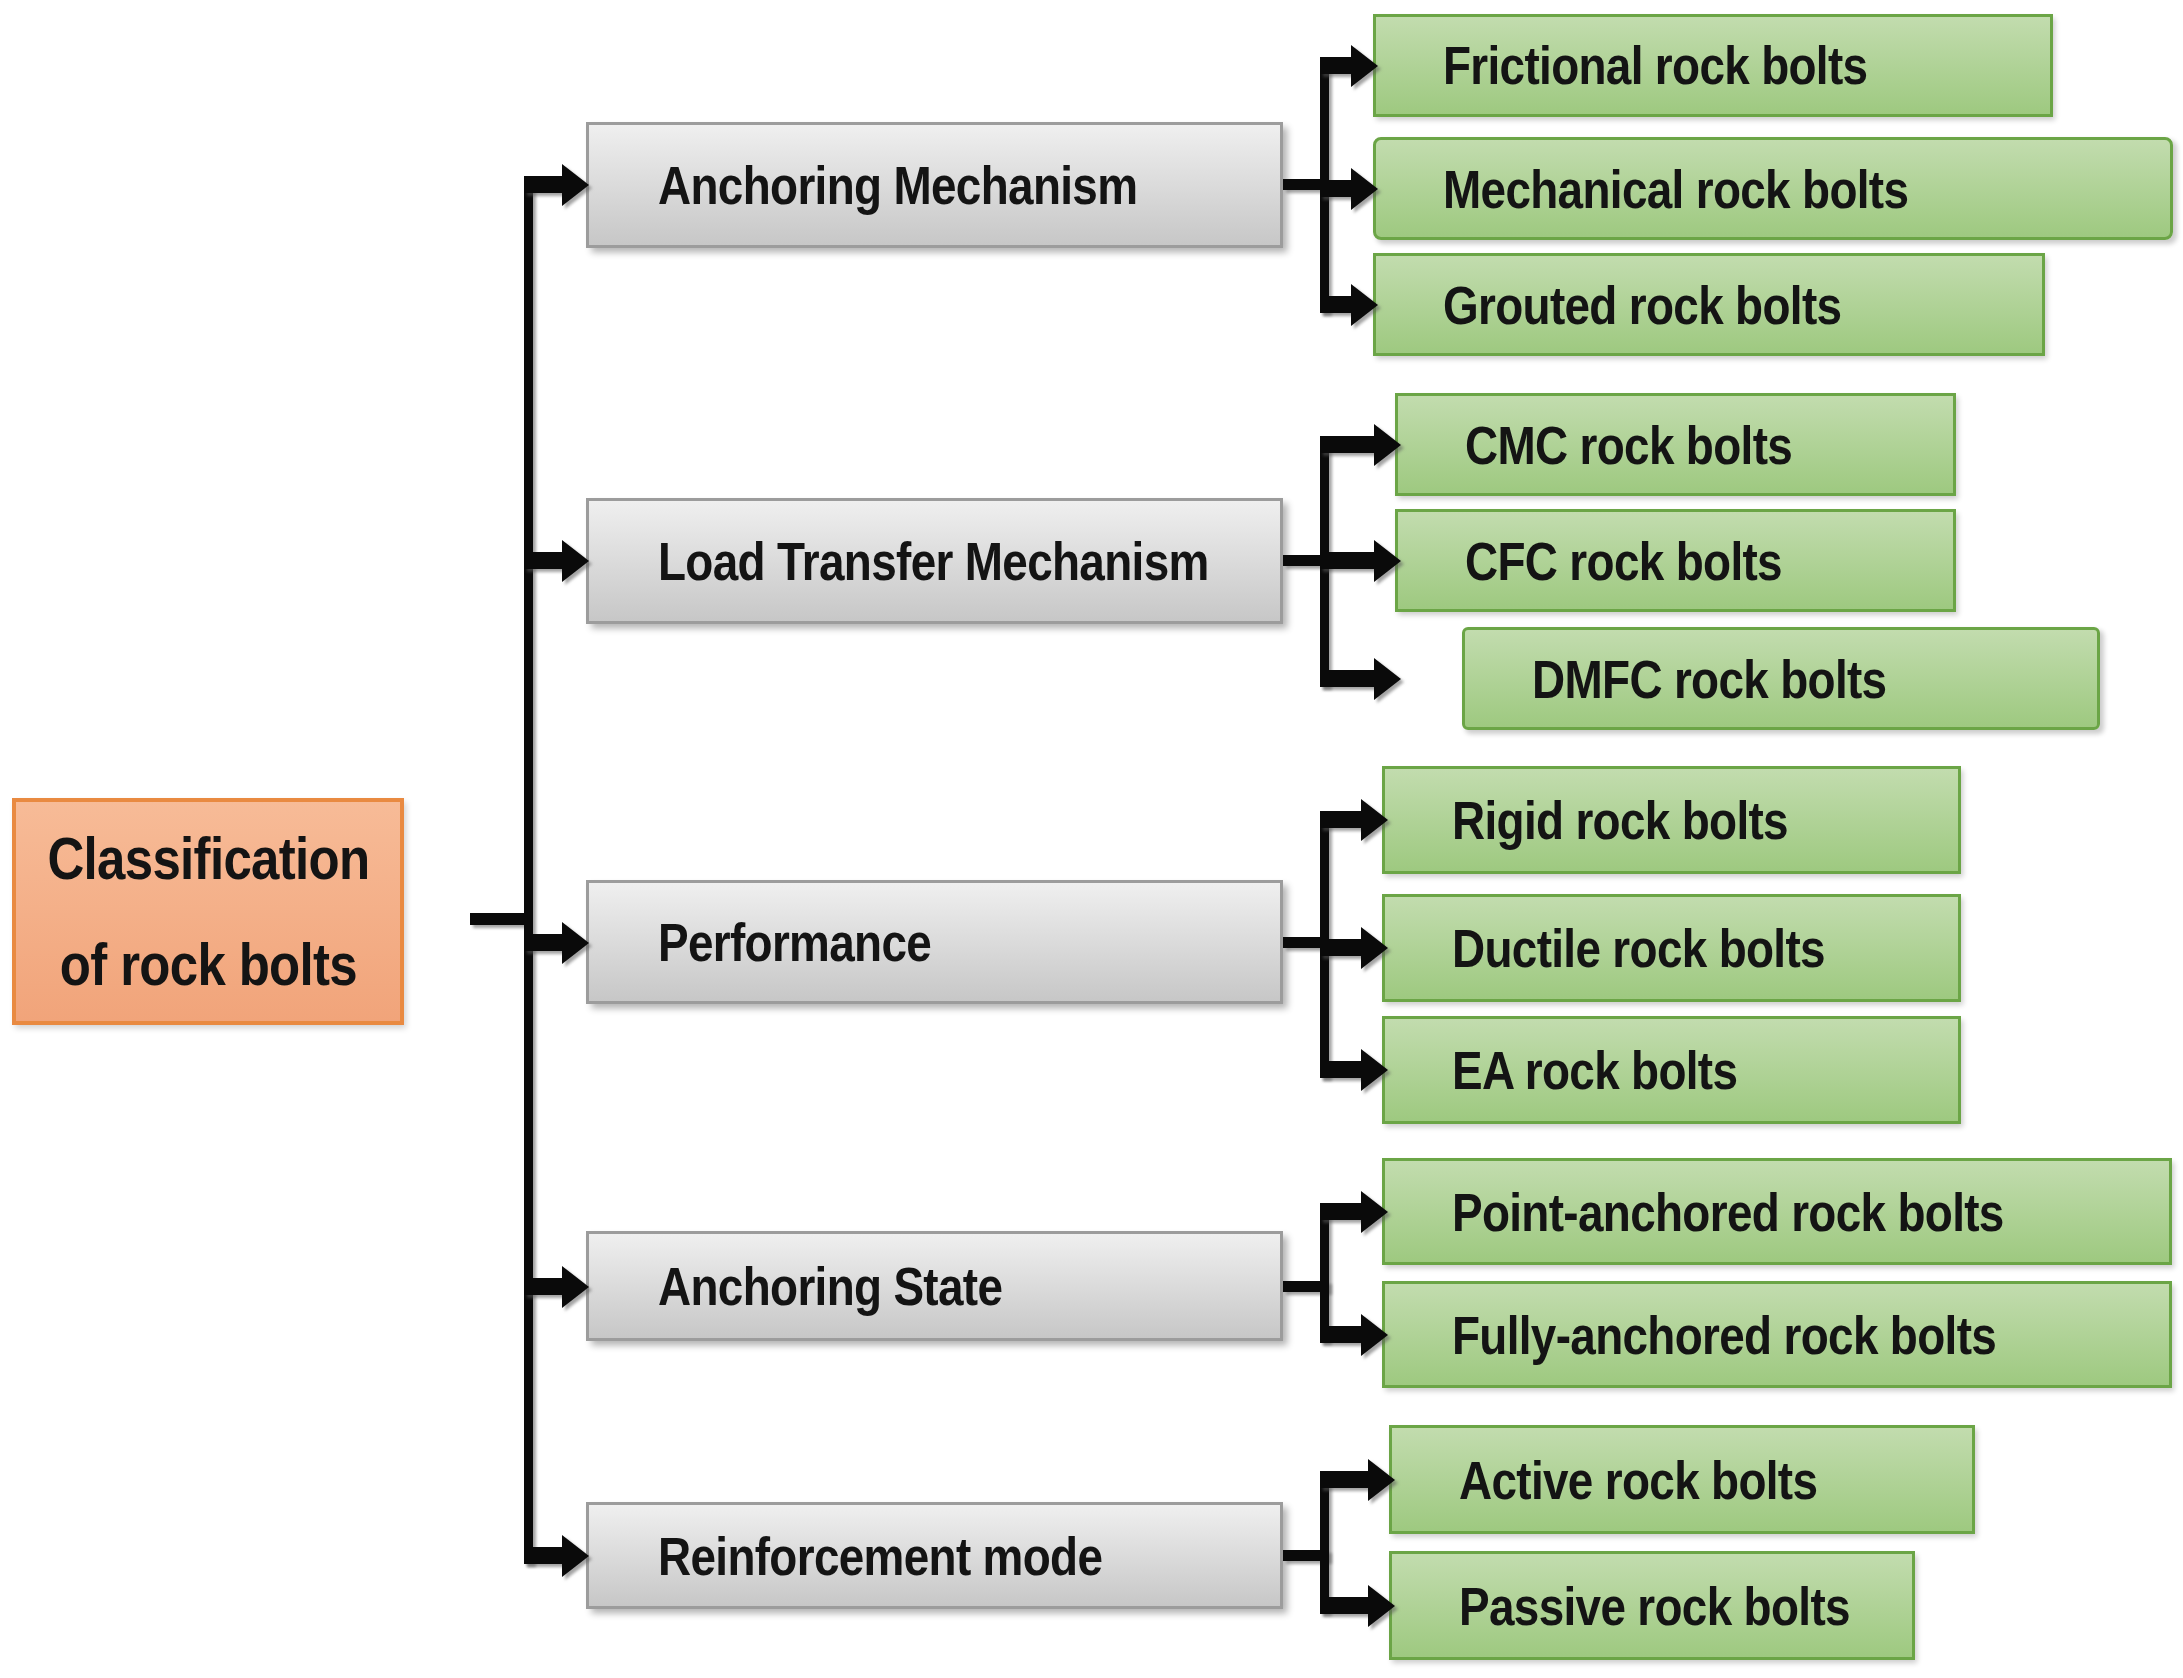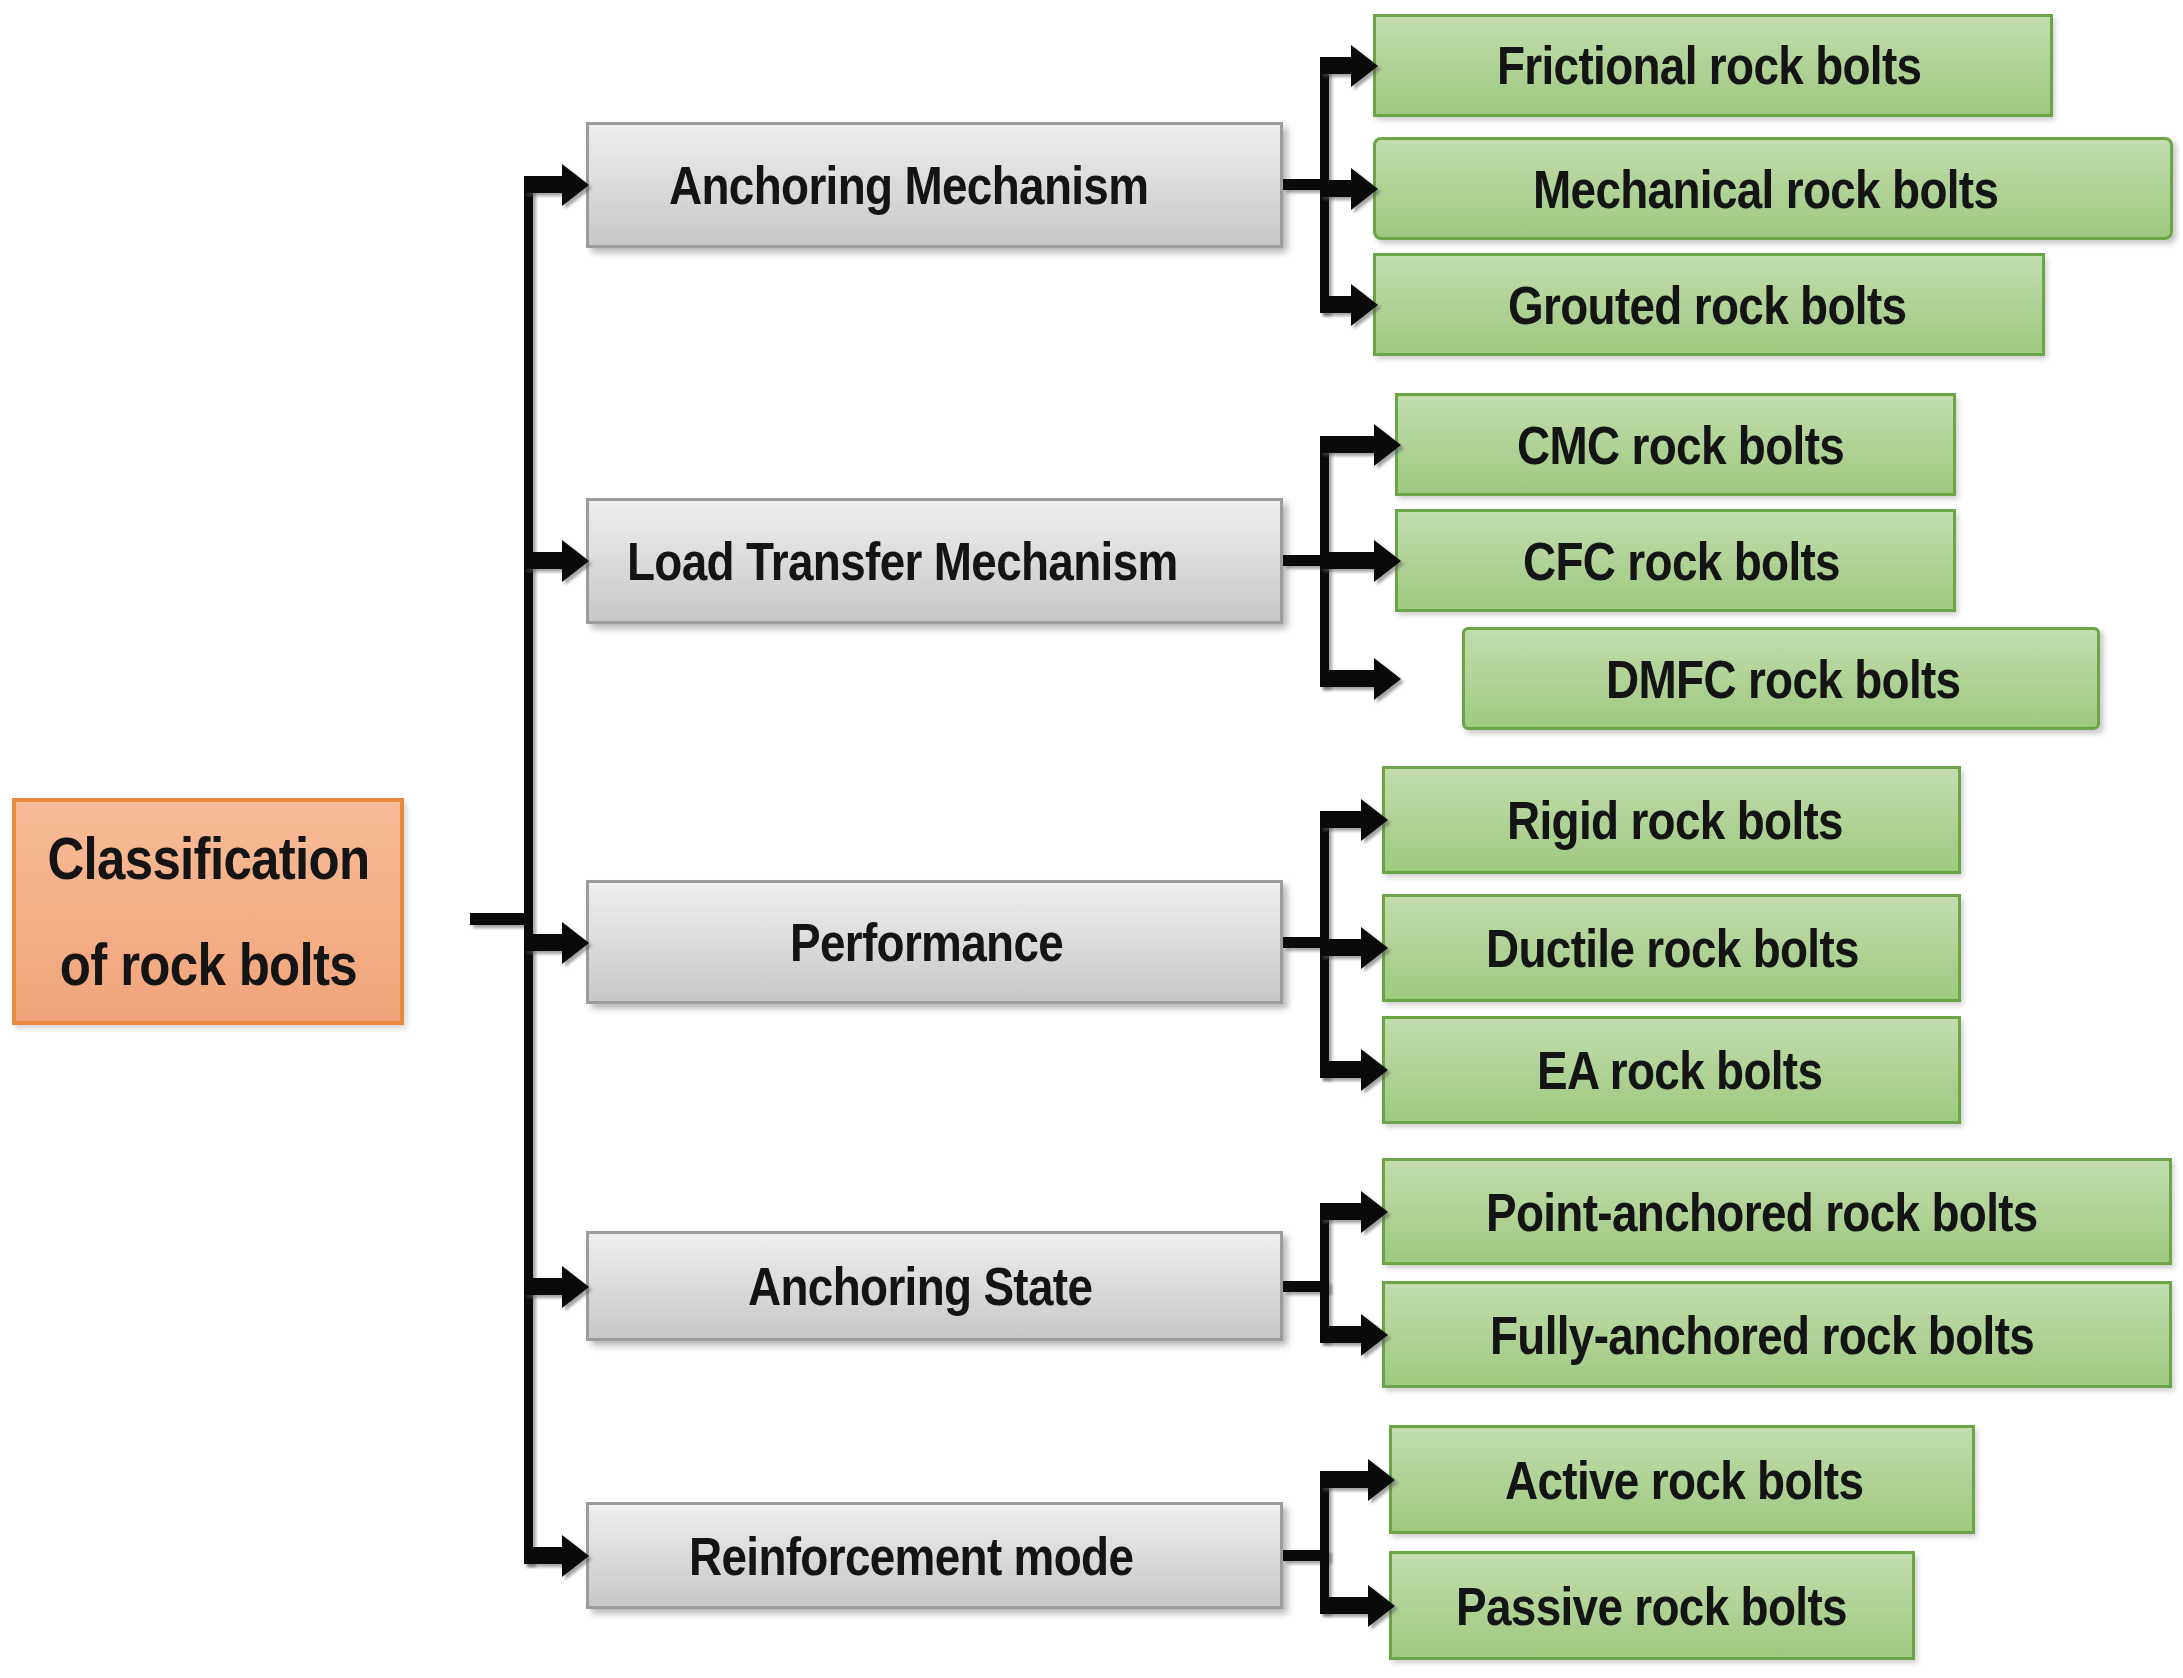--- a/index.html
+++ b/index.html
@@ -6,32 +6,32 @@
     --root-fill-top:#F7BB97; --root-fill-bottom:#F1A47A; --root-border:#E98A41;
     --category-fill-top:#EFEFEF; --category-fill-bottom:#C7C7C7; --category-border:#9C9C9C;
     --leaf-fill-top:#C2DCAE; --leaf-fill-bottom:#9EC980; --leaf-border:#6BA546;
     --connector:#0A0A0A; --text:#141414; --background:#FFFFFF;
   }
   html,body { margin:0; padding:0; }
   body { background:var(--background); font-family:"Liberation Sans", sans-serif; }
   .page { position:relative; width:2183px; height:1679px; background:var(--background); overflow:hidden; }
 
   
-  .node { position:absolute; box-sizing:border-box; display:flex; align-items:center; z-index:1;justify-content:center; }
+  .node { position:absolute; box-sizing:border-box; display:flex; align-items:center; z-index:1; }
   .lbl { font-weight:700; color:var(--text); white-space:nowrap; letter-spacing:-0.8px;
          transform:scaleX(0.85); transform-origin:left center; font-size:54px; }
 
   .root-node { left:12.2px; top:798px; width:392px; height:227px;
     background:linear-gradient(180deg, var(--root-fill-top) 0%, var(--root-fill-bottom) 100%);
     border:4.6px solid var(--root-border); box-shadow:3.1px 3.8px 6.1px rgba(0,0,0,0.18);
     justify-content:center; }
   .root-node .lbl { transform:scaleX(0.85); transform-origin:center; text-align:center;
     font-size:60px; line-height:106px; }
 
-  .cat { left:586px; width:697px; padding-left:32px;
+  .cat { left:586px; width:697px; padding-left:69px;
     background:linear-gradient(180deg, var(--category-fill-top) 0%, var(--category-fill-bottom) 100%);
     border:3.1px solid var(--category-border); box-shadow:4.6px 5.4px 6.9px rgba(0,0,0,0.30); }
 
   .leaf { padding-left:67px;
     background:linear-gradient(180deg, var(--leaf-fill-top) 0%, var(--leaf-fill-bottom) 100%);
     border:3.8px solid var(--leaf-border); box-shadow:3.1px 3.8px 5.4px rgba(0,0,0,0.20); }
 
   
   .conn { position:absolute; background:var(--connector); z-index:2;
           filter:drop-shadow(3.1px 3.1px 1.5px rgba(90,90,90,0.55)); }

